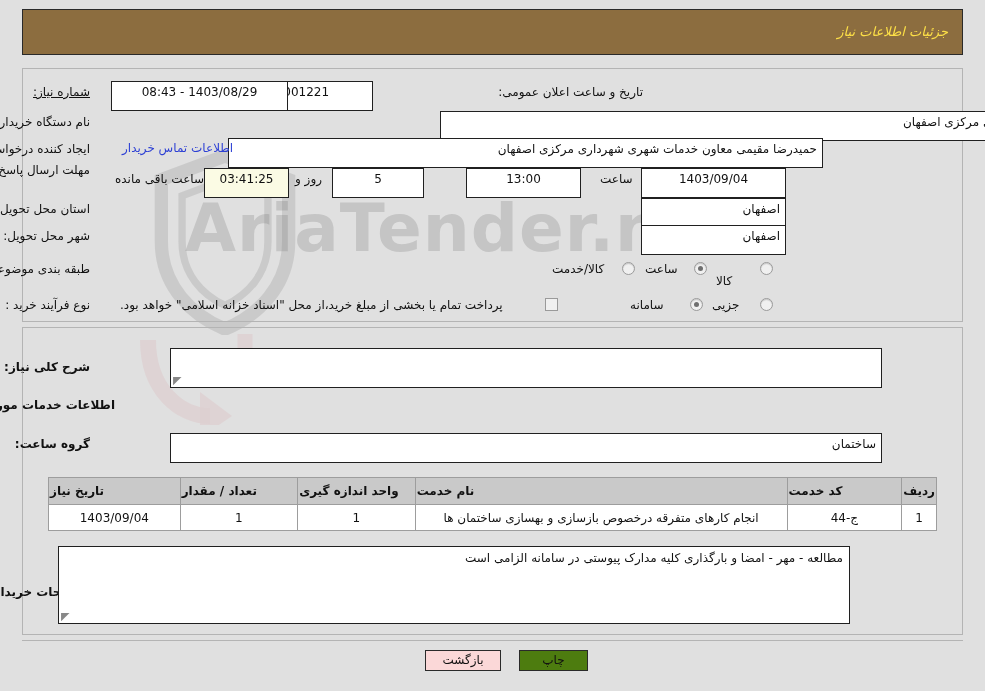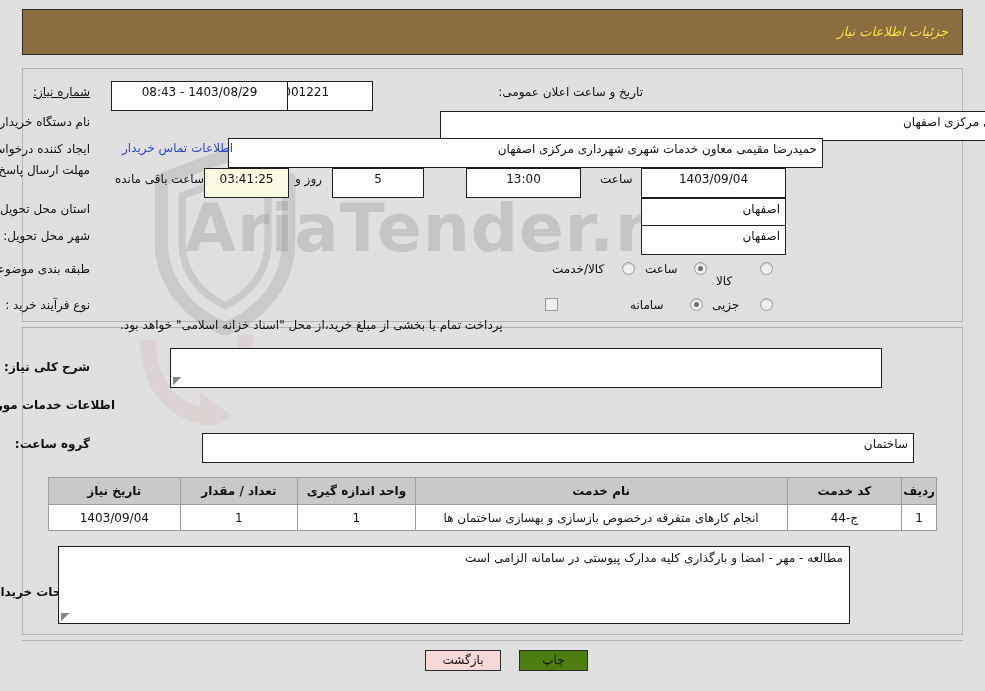--- a/index.html
+++ b/index.html
@@ -168,21 +168,21 @@
     font-size: 12px;
     z-index: 4;
     background: #fff;
   }
   .tbl th {
     background: #c9c9c9;
     border: 1px solid #9d9d9d;
     font-weight: bold;
     height: 27px;
     color: #111;
-    text-align: center;
+    text-align: left;
     font-size: 12px;
     margin-left: 36px;
   }
   .tbl td {
     background: #ffffff;
     border: 1px solid #9d9d9d;
     height: 26px;
     text-align: center;
     color: #111;
     font-size: 12px;
@@ -270,33 +270,33 @@
   <div class="lbl" style="left:645px; top:262px;">ساعت</div>
   <div class="radio" style="left:622px; top:262px;"></div>
   <div class="lbl" style="left:552px; top:262px;">کالا/خدمت</div>
 
   <div class="lbl" style="right:895px; top:298px;">نوع فرآیند خرید :</div>
   <div class="radio" style="left:760px; top:298px;"></div>
   <div class="lbl" style="left:712px; top:298px;">جزیی</div>
   <div class="radio on" style="left:690px; top:298px;"></div>
   <div class="lbl" style="left:630px; top:298px;">سامانه</div>
   <div class="chk" style="left:545px; top:298px;"></div>
-  <div class="lbl" style="left:120px; top:298px;margin-top:20px;">پرداخت تمام یا بخشی از مبلغ خرید،از محل "اسناد خزانه اسلامی" خواهد بود.</div>
+  <div class="lbl" style="left:120px; top:298px;">پرداخت تمام یا بخشی از مبلغ خرید،از محل "اسناد خزانه اسلامی" خواهد بود.</div>
 
   <div class="panel" id="panel-mid"></div>
 
   <div class="lbl b" style="right:895px; top:360px;">شرح کلی نیاز:</div>
   <div class="ta" style="top:348px; left:170px; width:712px; height:40px;">
     <span class="grip">◥</span>
   </div>
 
   <div class="lbl b" style="right:870px; top:398px;">اطلاعات خدمات مورد نیاز</div>
 
   <div class="lbl b" style="right:895px; top:437px;">گروه ساعت:</div>
-  <div class="fld" style="top:433px; left:170px; width:712px;margin-left:32px;">ساختمان</div>
+  <div class="fld" style="top:433px; left:170px; width:712px;">ساختمان</div>
 
   <table class="tbl">
     <thead>
       <tr>
         <th style="width:32px;">ردیف</th>
         <th style="width:115px;">کد خدمت</th>
         <th style="width:374px;">نام خدمت</th>
         <th style="width:118px;">واحد اندازه گیری</th>
         <th style="width:118px;">تعداد / مقدار</th>
         <th style="width:132px;">تاریخ نیاز</th>

